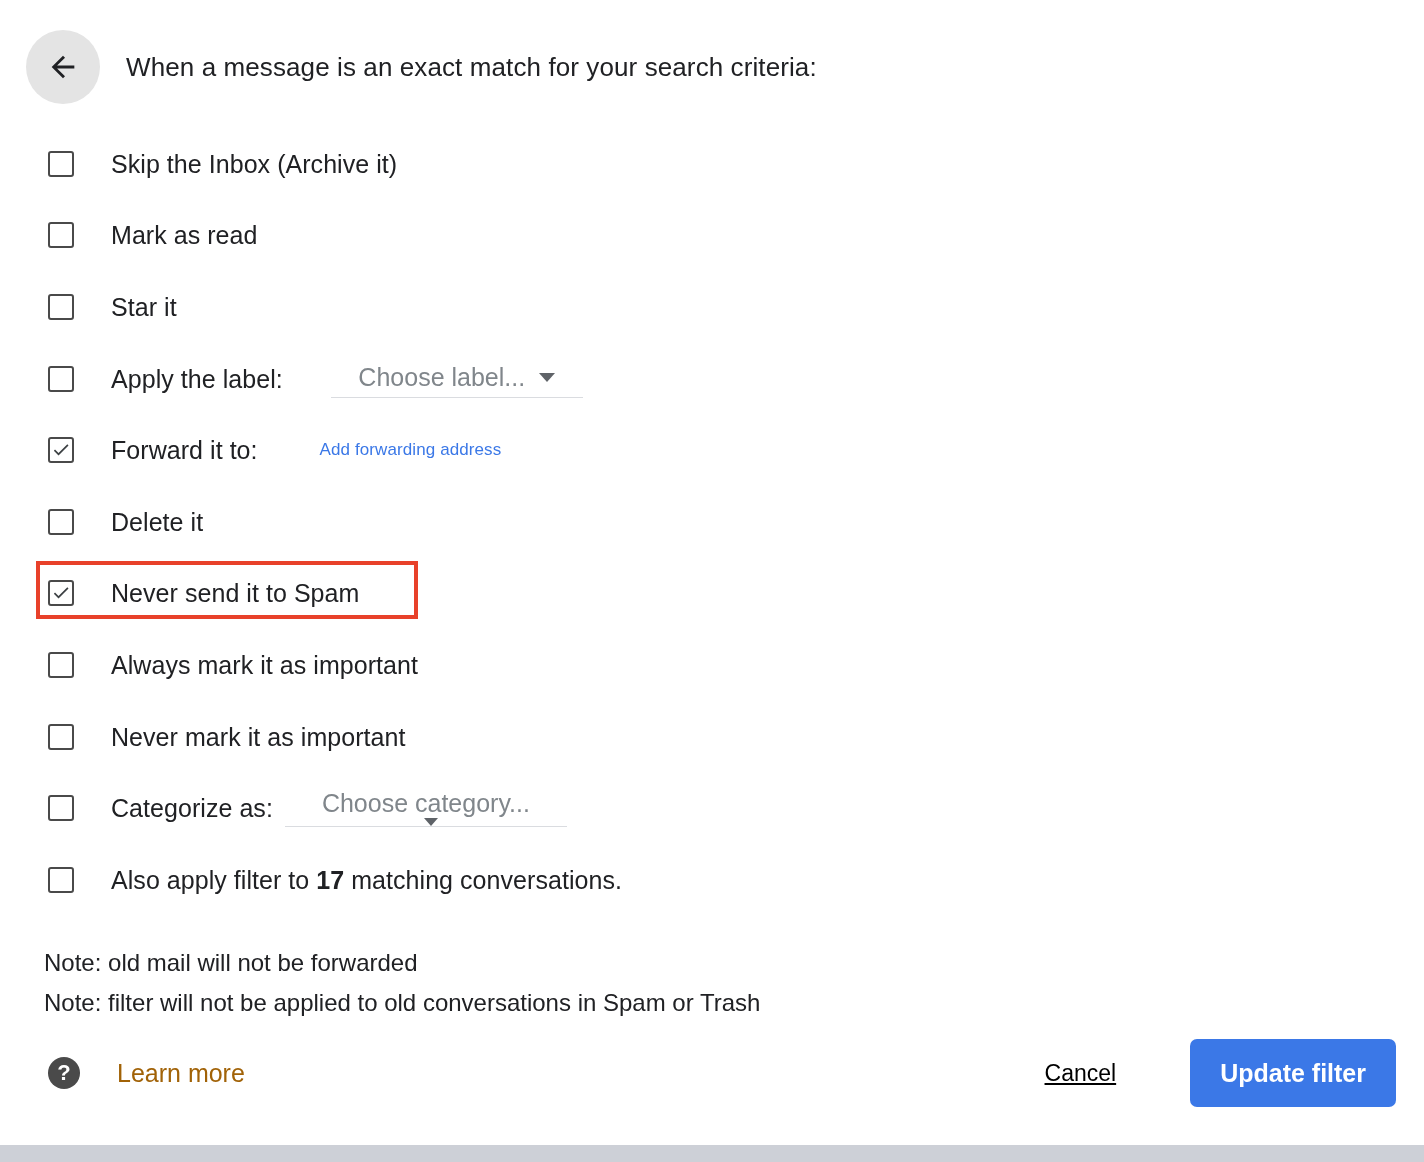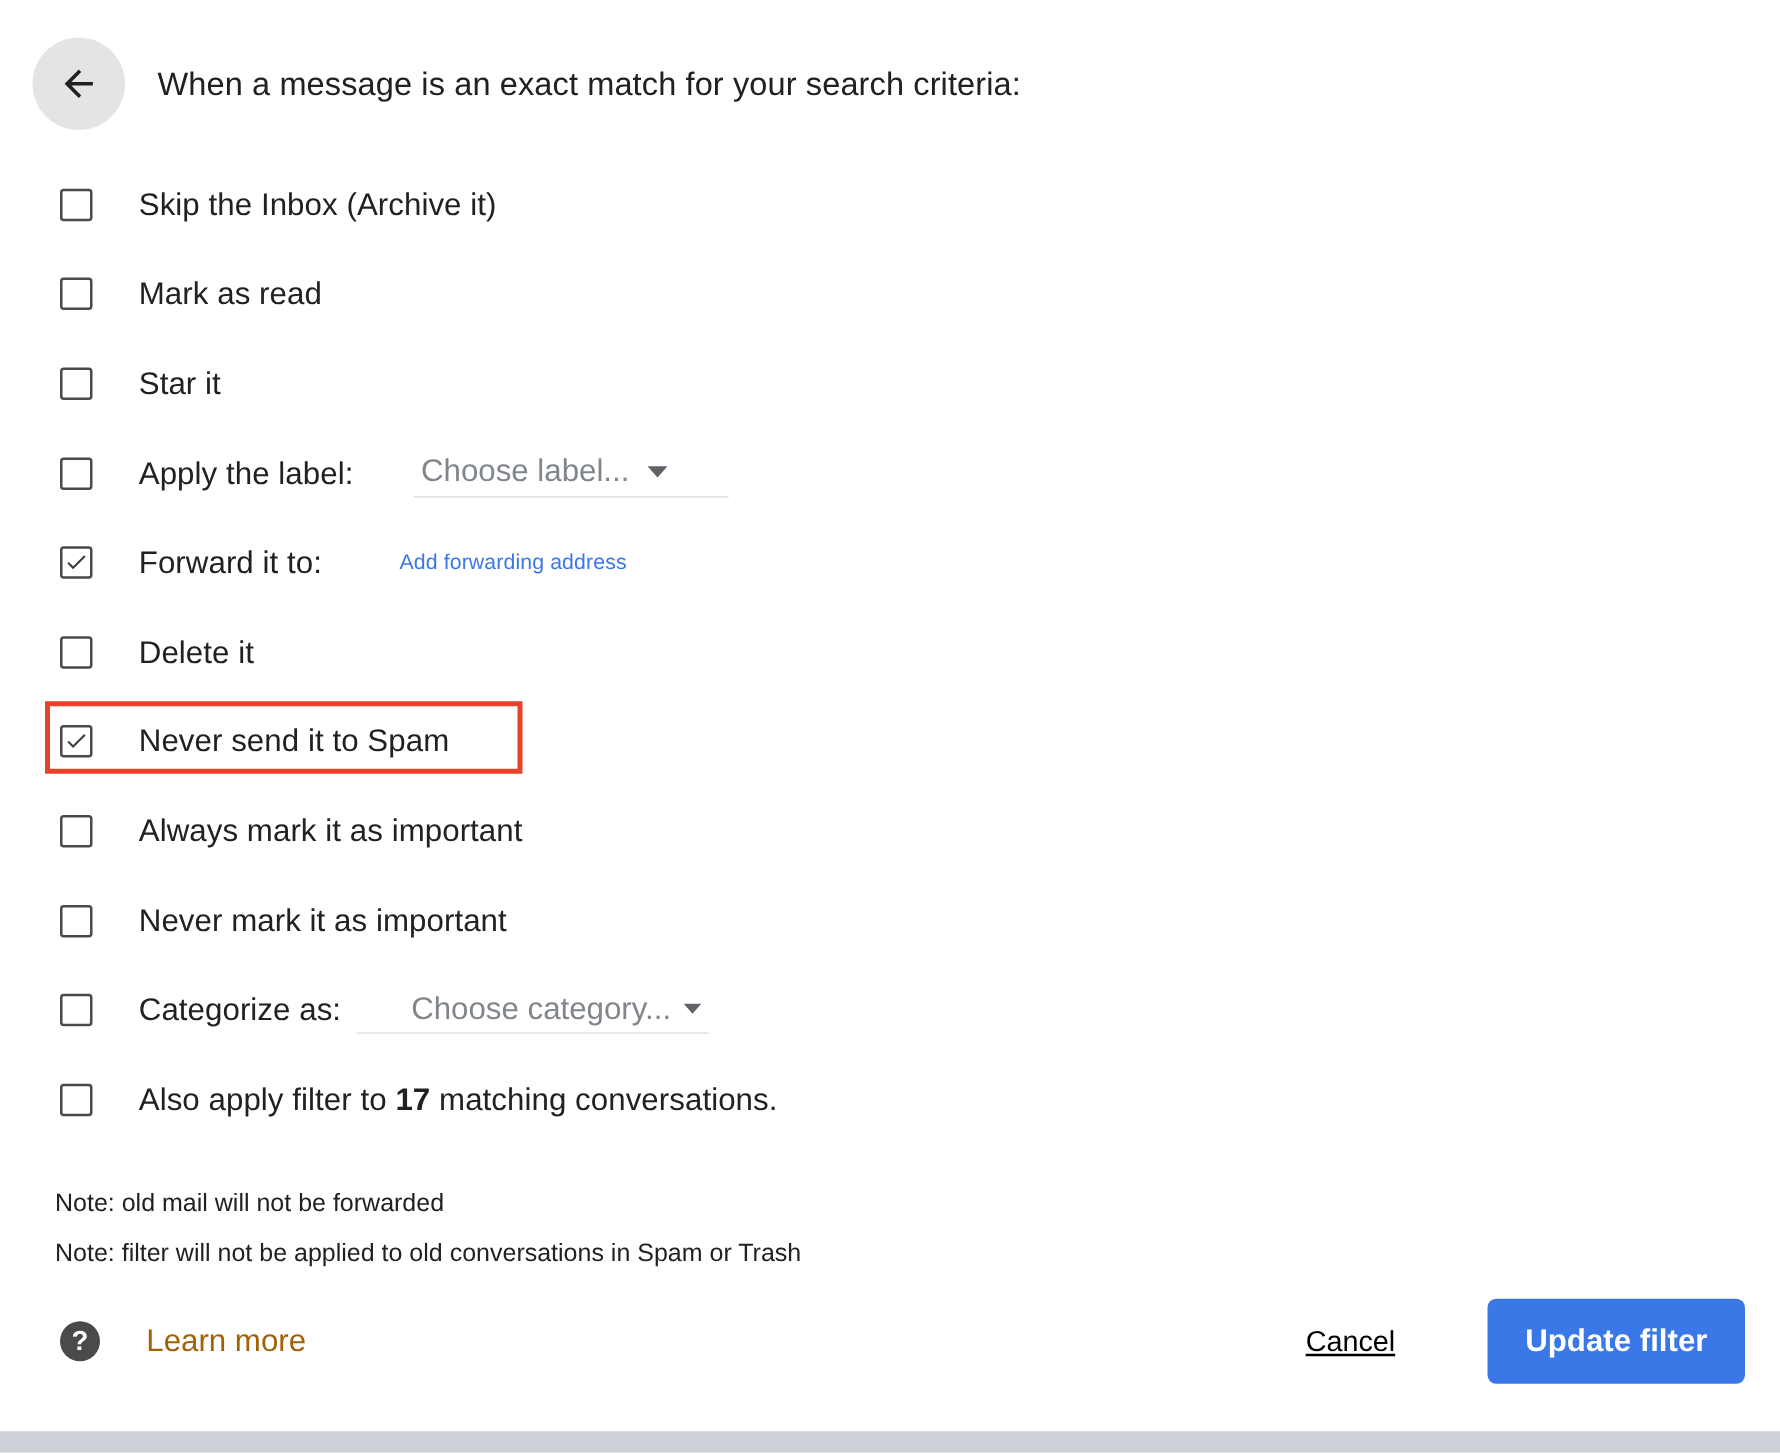--- a/index.html
+++ b/index.html
@@ -141,43 +141,43 @@
     border-top: 9px solid #5f6368;
     flex: none;
   }
   .caret.small {
     border-left-width: 7px;
     border-right-width: 7px;
     border-top-width: 8px;
     margin-left: 10px;
   }
 
-  .select.label-select { width: 252px; justify-content: flex-start; margin-left: 48px; }
-  .select.category-select { width: 282px; justify-content: flex-end; }
+  .select.label-select { width: 252px; justify-content: center; margin-left: 48px; }
+  .select.category-select { width: 282px; justify-content: center; flex-direction: column; }
   .select.forward-select { width: 590px; justify-content: space-between; margin-left: 10px; }
 
   .link {
     margin-left: 62px;
     font-size: 17px;
     line-height: 30px;
     color: #3b78e7;
     font-weight: 500;
     white-space: nowrap;
     cursor: pointer;
     letter-spacing: 0.1px;
   }
 
   
   .notes {
     position: absolute;
     left: 44px;
     top: 943px;
   }
   .note {
-    font-size: 20px;
+    font-size: 24px;
     line-height: 40px;
     color: #202124;
     white-space: nowrap;
   }
 
   
   .footer {
     position: absolute;
     left: 0;
     top: 1036px;

